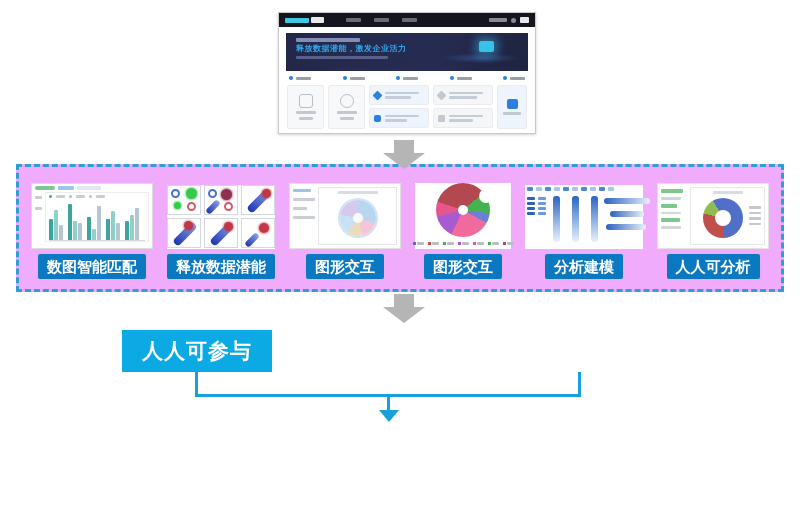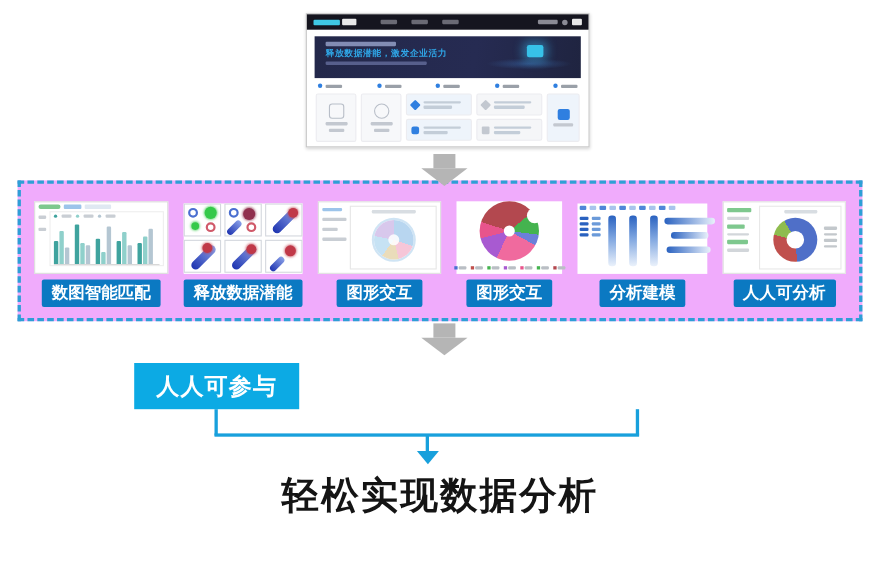--- a/index.html
+++ b/index.html
@@ -497,16 +497,15 @@
 
   <div class="benefit left">人人可参与</div>
 
   <div class="conn c-v1"></div>
   <div class="conn c-v2"></div>
   <div class="conn c-h"></div>
   <div class="conn c-stem"></div>
   <div class="c-head"></div>
 
   <div class="conclusion">
-    <div class="c-title">轻松实现数据分析</div>
   </div>
 
 </div>
 
 </body></html>

